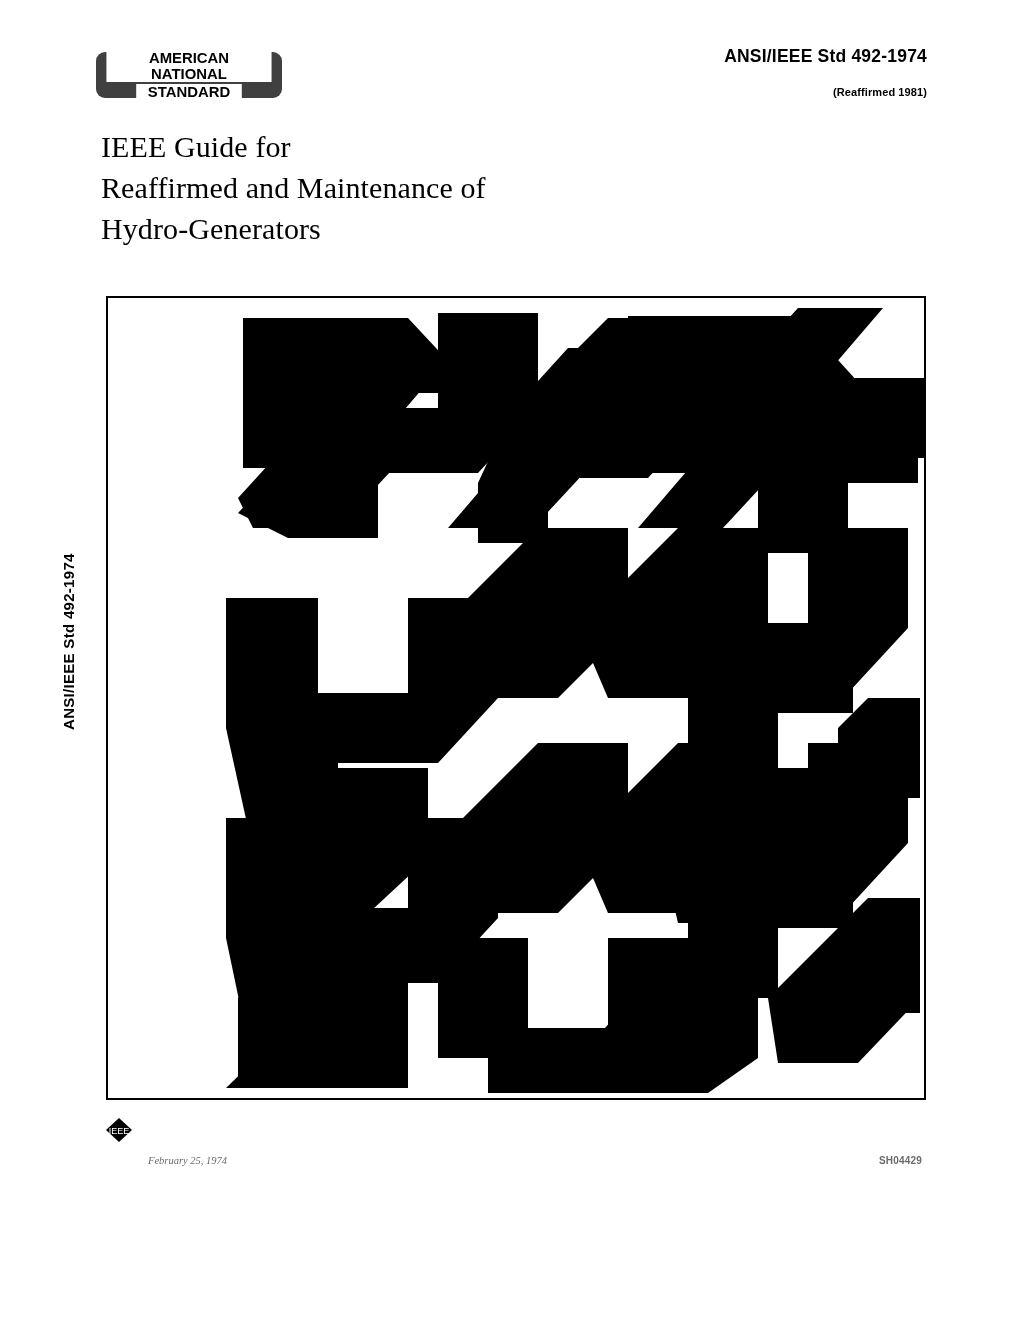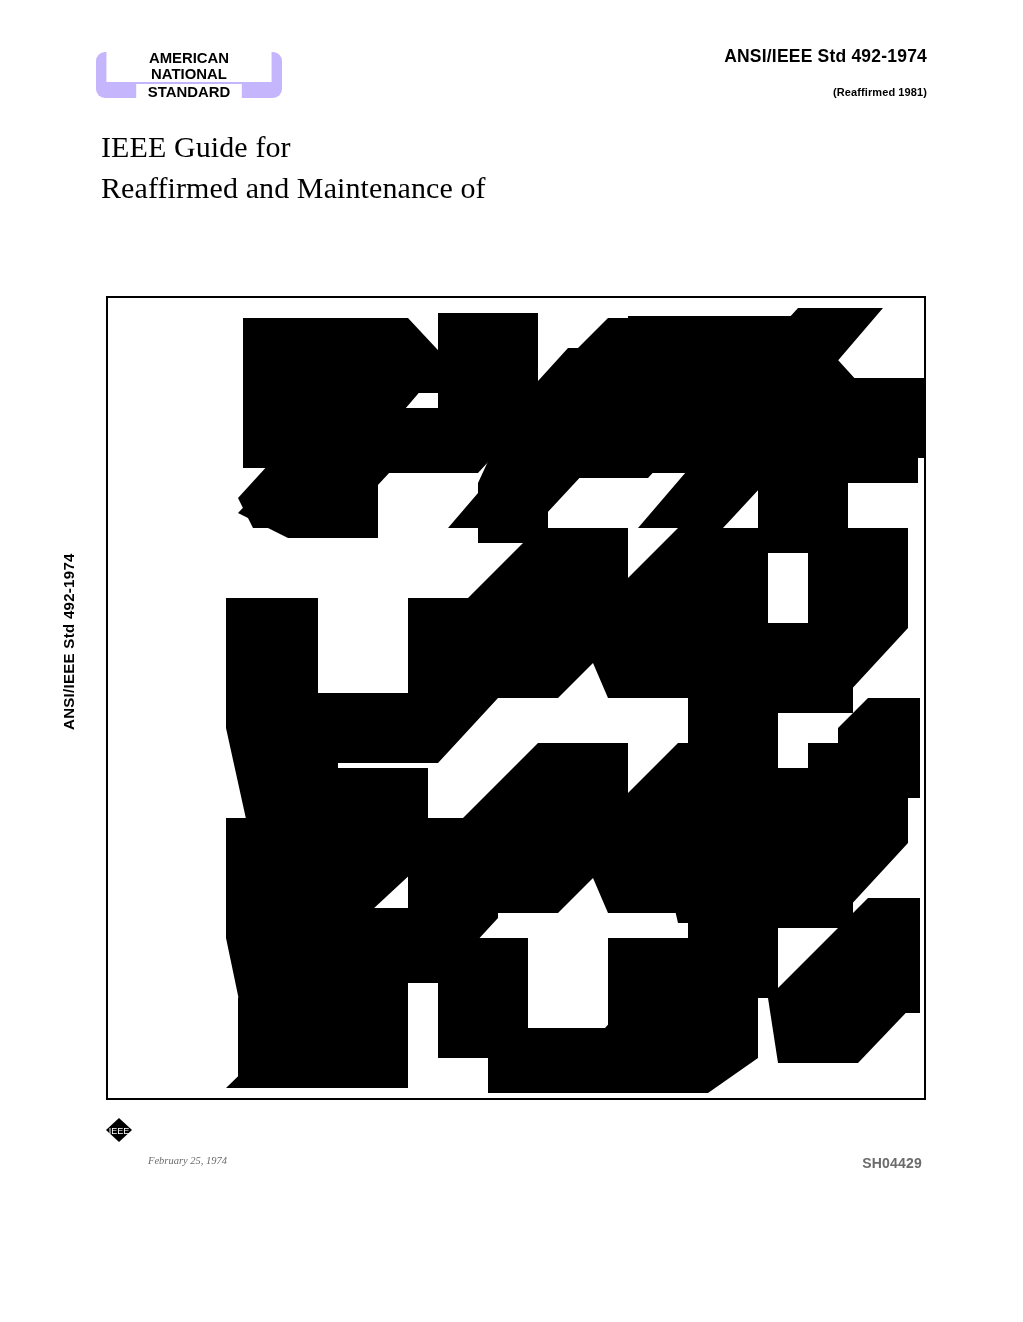--- a/index.html
+++ b/index.html
@@ -19,21 +19,21 @@
     overflow: hidden;
   }
 
   
   .ansi-badge {
     position: absolute;
     left: 96px;
     top: 52px;
     width: 186px;
     height: 46px;
-    background: #c4b5fd;
+    background: #404040;
     border-radius: 9px;
     display: flex;
     flex-direction: column;
     align-items: center;
     justify-content: center;
     padding: 0;
   }
   .ansi-badge .line1,
   .ansi-badge .line2 {
     background: #ffffff;
@@ -165,21 +165,21 @@
     font-style: italic;
     font-size: 10.5px;
     color: #6b6b6b;
     white-space: nowrap;
   }
   .doc-code {
     position: absolute;
     right: 0;
     top: 0;
     font-family: "Liberation Sans", sans-serif;
-    font-size: 14px;
+    font-size: 10px;
     font-weight: bold;
     color: #6b6b6b;
     letter-spacing: 0.2px;
     white-space: nowrap;
   }
 </style>
 </head>
 <body>
 
 <div class="page">
@@ -190,20 +190,21 @@
   </div>
 
   <div class="std-number">
     <div class="std-main">ANSI/IEEE Std 492-1974</div>
     <div class="std-reaffirm">(Reaffirmed 1981)</div>
   </div>
 
   <div class="doc-title">
     <span class="tl">IEEE Guide for</span>
     <span class="tl">Reaffirmed and Maintenance of</span>
+    <span class="tl">Hydro-Generators</span>
   </div>
 
   <div class="spine-text">ANSI/IEEE Std 492-1974</div>
 
   <div class="cover-art">
     <svg viewBox="0 0 816 800" preserveAspectRatio="none">
       <g fill="#000000">
 
         <path d="M140 290 L240 180 L325 180 L265 250 L370 250 L470 140 L555 140 L495 210 L600 210 L700 100 L785 100 L725 170 L830 170 L830 250 L690 250 L625 320 L540 320 L600 250 L500 250 L435 320 L350 320 L410 250 L305 250 L240 320 L155 320 Z" transform="translate(-10,-90)"></path>
 

